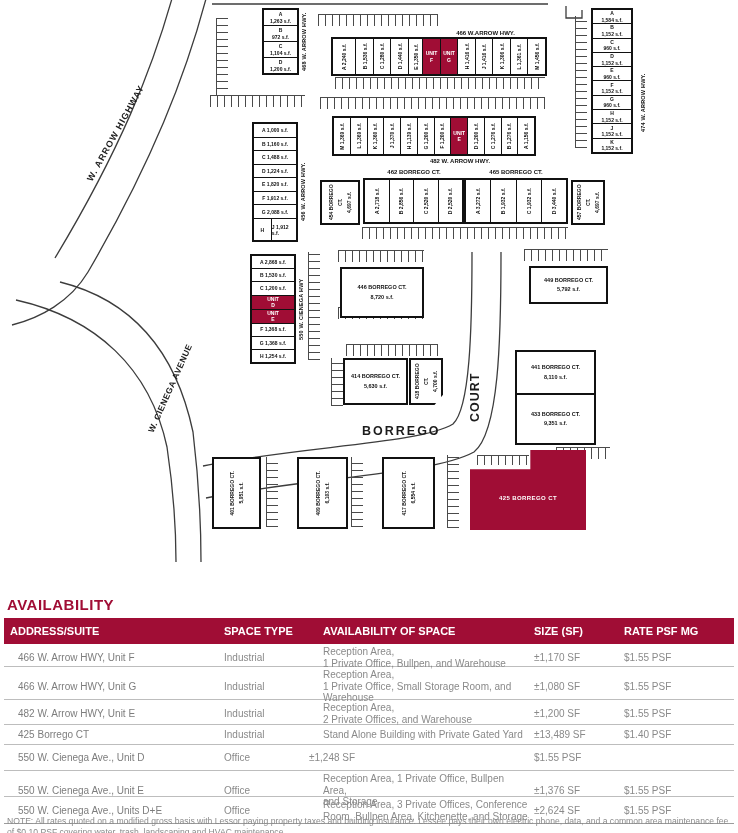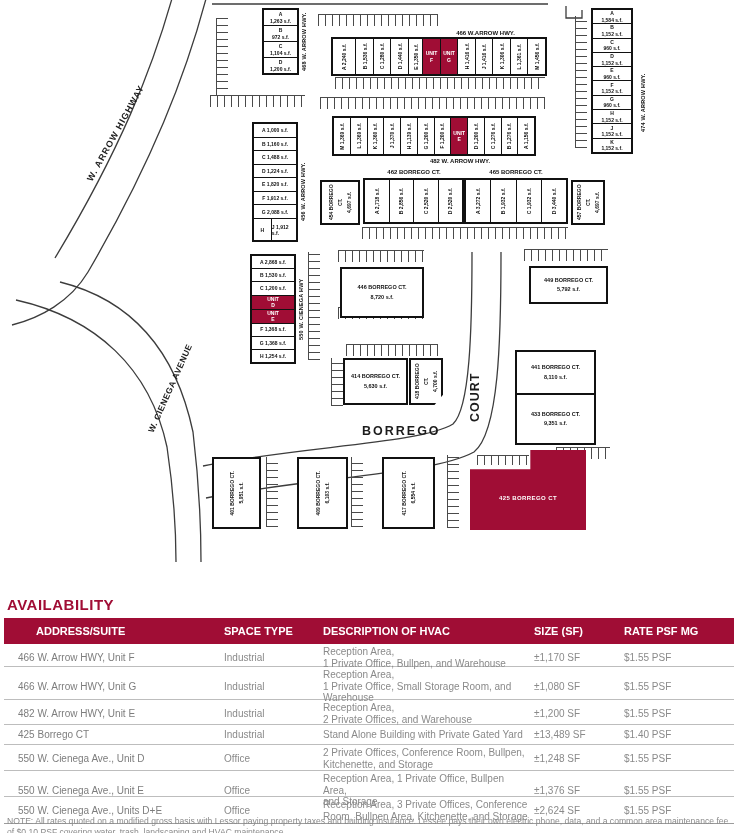--- a/index.html
+++ b/index.html
@@ -26,21 +26,21 @@
   .bl2{display:flex;align-items:center;justify-content:center;text-align:center;font-size:5.5px;font-weight:bold;white-space:pre-line;line-height:1.7;color:var(--ink)}
   .vbox{display:flex;align-items:center;justify-content:center}
   .vbox .vt2{writing-mode:vertical-rl;transform:rotate(180deg);font-size:5px;font-weight:bold;white-space:pre-line;text-align:center;line-height:1.8;color:var(--ink)}
   .street{position:absolute;font-weight:bold;color:#1c1c1c}
   .b425{background:var(--maroon);border:none;clip-path:polygon(0 24%,52% 24%,52% 0,100% 0,100% 100%,0 100%);display:flex;align-items:center;justify-content:center;padding-top:16px}
   .b425 span{color:#fff;font-size:6px;font-weight:bold;letter-spacing:.4px}
   
   .avail{position:absolute;left:0;top:588px;width:611px;height:245px;background:#fff}
   .title{position:absolute;left:7px;top:8px;font-size:15px;font-weight:bold;color:var(--maroon);letter-spacing:.5px}
   .thead{position:absolute;left:4px;top:30px;width:730px;height:26px;background:var(--maroon);display:grid;grid-template-columns:220px 85px 225px 90px 110px;align-items:center;color:#fff;font-size:11px;font-weight:bold}
-  .thead .c0{padding-left:32px}
+  .thead .c0{padding-left:6px}
   .tc{}
   .tl{text-align:left;padding-left:14px}
   .trow{position:absolute;left:4px;width:730px;display:grid;grid-template-columns:220px 85px 225px 90px 110px;align-items:center;border-bottom:1px solid #bdbdbd;font-size:10px;color:#8a8a8a}
   .trow .c0{padding-left:14px;color:#7d7d7d}
   .trow .desc{white-space:pre-line;line-height:1.15;padding:2px 4px 2px 14px}
   .note{position:absolute;left:7px;top:228px;width:726px;font-size:8.6px;color:#8a8a8a;line-height:1.25}
 </style>
 </head>
 <body>
 
@@ -293,21 +293,21 @@
   <div class="street" style="left:146px;top:430px;width:165px;font-size:8.5px;letter-spacing:.5px;transform:rotate(-66deg);transform-origin:0 0">W. CIENEGA AVENUE</div>
   <div class="street" style="left:362px;top:424px;font-size:12.5px;letter-spacing:2px">BORREGO</div>
   <div class="street" style="left:468px;top:352px;font-size:12.5px;letter-spacing:1px;writing-mode:vertical-rl;transform:rotate(180deg);height:70px">COURT</div>
 </div>
 
 <div class="avail">
   <div class="title">AVAILABILITY</div>
   <div class="thead">
     <div class="c0">ADDRESS/SUITE</div>
     <div class="tc">SPACE TYPE</div>
-    <div class="tl">DESCRIPTION OF HVAC</div>
+    <div class="tl">AVAILABILITY OF SPACE</div>
     <div class="tc">SIZE (SF)</div>
     <div class="tc">RATE PSF MG</div>
   </div>
 
   <div class="trow" style="top:56px;height:23px">
     <div class="c0">466 W. Arrow HWY, Unit F</div>
     <div class="tc">Industrial</div>
     <div class="desc">Reception Area,
 1 Private Office, Bullpen, and Warehouse</div>
     <div class="tc">±1,170 SF</div>
@@ -333,22 +333,20 @@
   <div class="trow" style="top:137px;height:20px">
     <div class="c0">425 Borrego CT</div>
     <div class="tc">Industrial</div>
     <div class="desc">Stand Alone Building with Private Gated Yard</div>
     <div class="tc">±13,489 SF</div>
     <div class="tc">$1.40 PSF</div>
   </div>
   <div class="trow" style="top:157px;height:26px">
     <div class="c0">550 W. Cienega Ave.,  Unit D</div>
     <div class="tc">Office</div>
-    <div class="desc">2 Private Offices, Conference Room, Bullpen,
-Kitchenette, and Storage</div>
     <div class="tc">±1,248 SF</div>
     <div class="tc">$1.55 PSF</div>
   </div>
   <div class="trow" style="top:183px;height:26px">
     <div class="c0">550 W. Cienega Ave., Unit E</div>
     <div class="tc">Office</div>
     <div class="desc">Reception Area, 1 Private Office, Bullpen Area,
 and Storage</div>
     <div class="tc">±1,376 SF</div>
     <div class="tc">$1.55 PSF</div>

